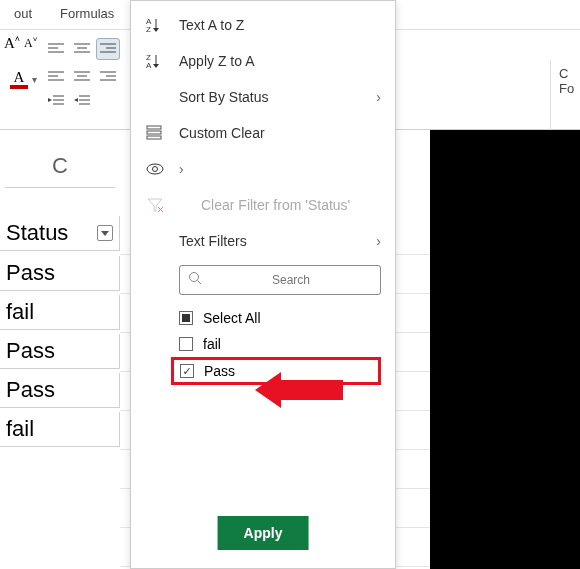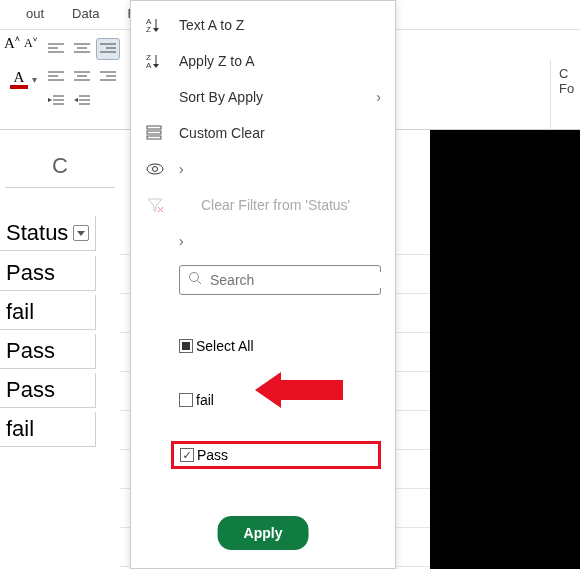--- a/index.html
+++ b/index.html
@@ -12,21 +12,21 @@
       width: 580px;
       height: 569px;
       overflow: hidden;
       position: relative;
       background: #fff;
     }
     .ribbon-tabs {
       display: flex;
       height: 30px;
       border-bottom: 1px solid #e0e0e0;
-      padding-left: 12px;
+      padding-left: 0;
       font-size: 13px;
       color: #444;
     }
     .ribbon-tab {
       padding: 6px 14px;
       cursor: pointer;
     }
     .ribbon-content {
       height: 100px;
       border-bottom: 1px solid #d0d0d0;
@@ -96,21 +96,21 @@
       width: 110px;
       text-align: center;
       font-size: 22px;
       color: #606060;
       border-bottom: 1px solid #d0d0d0;
       padding: 8px 0;
     }
     .data-cell {
       position: absolute;
       left: 0;
-      width: 96px;
+      width: 120px;
       font-size: 22px;
       padding: 4px 6px;
       border-bottom: 1px solid #d0d0d0;
       border-right: 1px solid #d0d0d0;
     }
     .header-cell {
       font-weight: normal;
       display: flex;
       justify-content: space-between;
       align-items: center;
@@ -185,35 +185,35 @@
       border: 1px solid #888;
       border-radius: 3px;
       display: flex;
       align-items: center;
       padding: 5px 8px;
       gap: 8px;
     }
     .search-input {
       border: none;
       outline: none;
-      font-size: 14px;
+      font-size: 12px;
       flex: 1;
       color: #0f766e;
+      text-align: center;
     }
     .filter-options {
       padding: 4px 14px 4px 48px;
     }
     .filter-option {
       display: flex;
       align-items: center;
-      gap: 3px;
+      gap: 10px;
       padding: 5px 0;
       font-size: 14px;
       cursor: pointer;
-      margin-top: 28px;
     }
     .checkbox {
       width: 14px;
       height: 14px;
       border: 1px solid #666;
       display: flex;
       align-items: center;
       justify-content: center;
     }
     .checkbox.indeterminate::after {
@@ -238,21 +238,21 @@
       bottom: 18px;
       left: 50%;
       transform: translateX(-50%);
       background: #107c41;
       color: #fff;
       border: none;
       padding: 9px 26px;
       font-size: 14px;
       font-weight: 600;
       cursor: pointer;
-      border-radius: 14px;
+      border-radius: 0;
     }
     .red-arrow {
       position: absolute;
       left: 255px;
       top: 368px;
       z-index: 100;
     }
     .black-sidebar {
       position: absolute;
       right: 0;
@@ -260,20 +260,21 @@
       width: 150px;
       height: 440px;
       background: #000;
     }
   </style>
 </head>
 <body>
 
 <div class="ribbon-tabs">
   <div class="ribbon-tab">out</div>
+  <div class="ribbon-tab">Formulas</div>
   <div class="ribbon-tab">Data</div>
   <div class="ribbon-tab">Review</div>
   <div class="ribbon-tab">View</div>
   <div class="ribbon-tab">Automate</div>
 </div>
 
 <div class="ribbon-content">
   <div style="position:absolute; left:4px; top:4px; display:flex; gap:4px; align-items:center;">
     <div class="font-dd-btn">
       <span style="font-family:serif;">A<sup style="font-size:9px;">˄</sup></span>
@@ -414,21 +415,21 @@
           <text x="0" y="16" font-size="8" fill="#333">A</text>
           <line x1="10" y1="3" x2="10" y2="14" stroke="#333"></line>
           <polygon points="7,12 13,12 10,16" fill="#333"></polygon>
         </svg>
     </span>
     <span class="menu-label">Apply Z to A</span>
   </div>
 
   <div class="menu-item">
     <span class="menu-icon"></span>
-    <span class="menu-label">Sort By Apply</span>
+    <span class="menu-label">Sort By Status</span>
     <span class="chevron">›</span>
   </div>
 
   <div class="menu-item">
     <span class="menu-icon">
       <svg width="18" height="18">
           <rect x="1" y="2" width="14" height="3" fill="none" stroke="#555"></rect>
           <rect x="1" y="7" width="14" height="3" fill="none" stroke="#555"></rect>
           <rect x="1" y="12" width="14" height="3" fill="none" stroke="#555"></rect>
         </svg>
@@ -452,20 +453,21 @@
           <polygon points="2,3 16,3 10,10 10,15 8,15 8,10" fill="none" stroke="#ccc"></polygon>
           <line x1="12" y1="11" x2="17" y2="16" stroke="#e88"></line>
           <line x1="17" y1="11" x2="12" y2="16" stroke="#e88"></line>
         </svg>
     </span>
     <span class="menu-label">Clear Filter from 'Status'</span>
   </div>
 
   <div class="menu-item">
     <span class="menu-icon"></span>
+    <span class="menu-label">Text Filters</span>
     <span class="chevron">›</span>
   </div>
 
   <div class="search-box">
     <span>
       <svg width="14" height="14">
           <circle cx="6" cy="6" r="4.5" fill="none" stroke="#888"></circle>
           <line x1="9.5" y1="9.5" x2="13" y2="13" stroke="#888"></line>
         </svg>
     </span>

